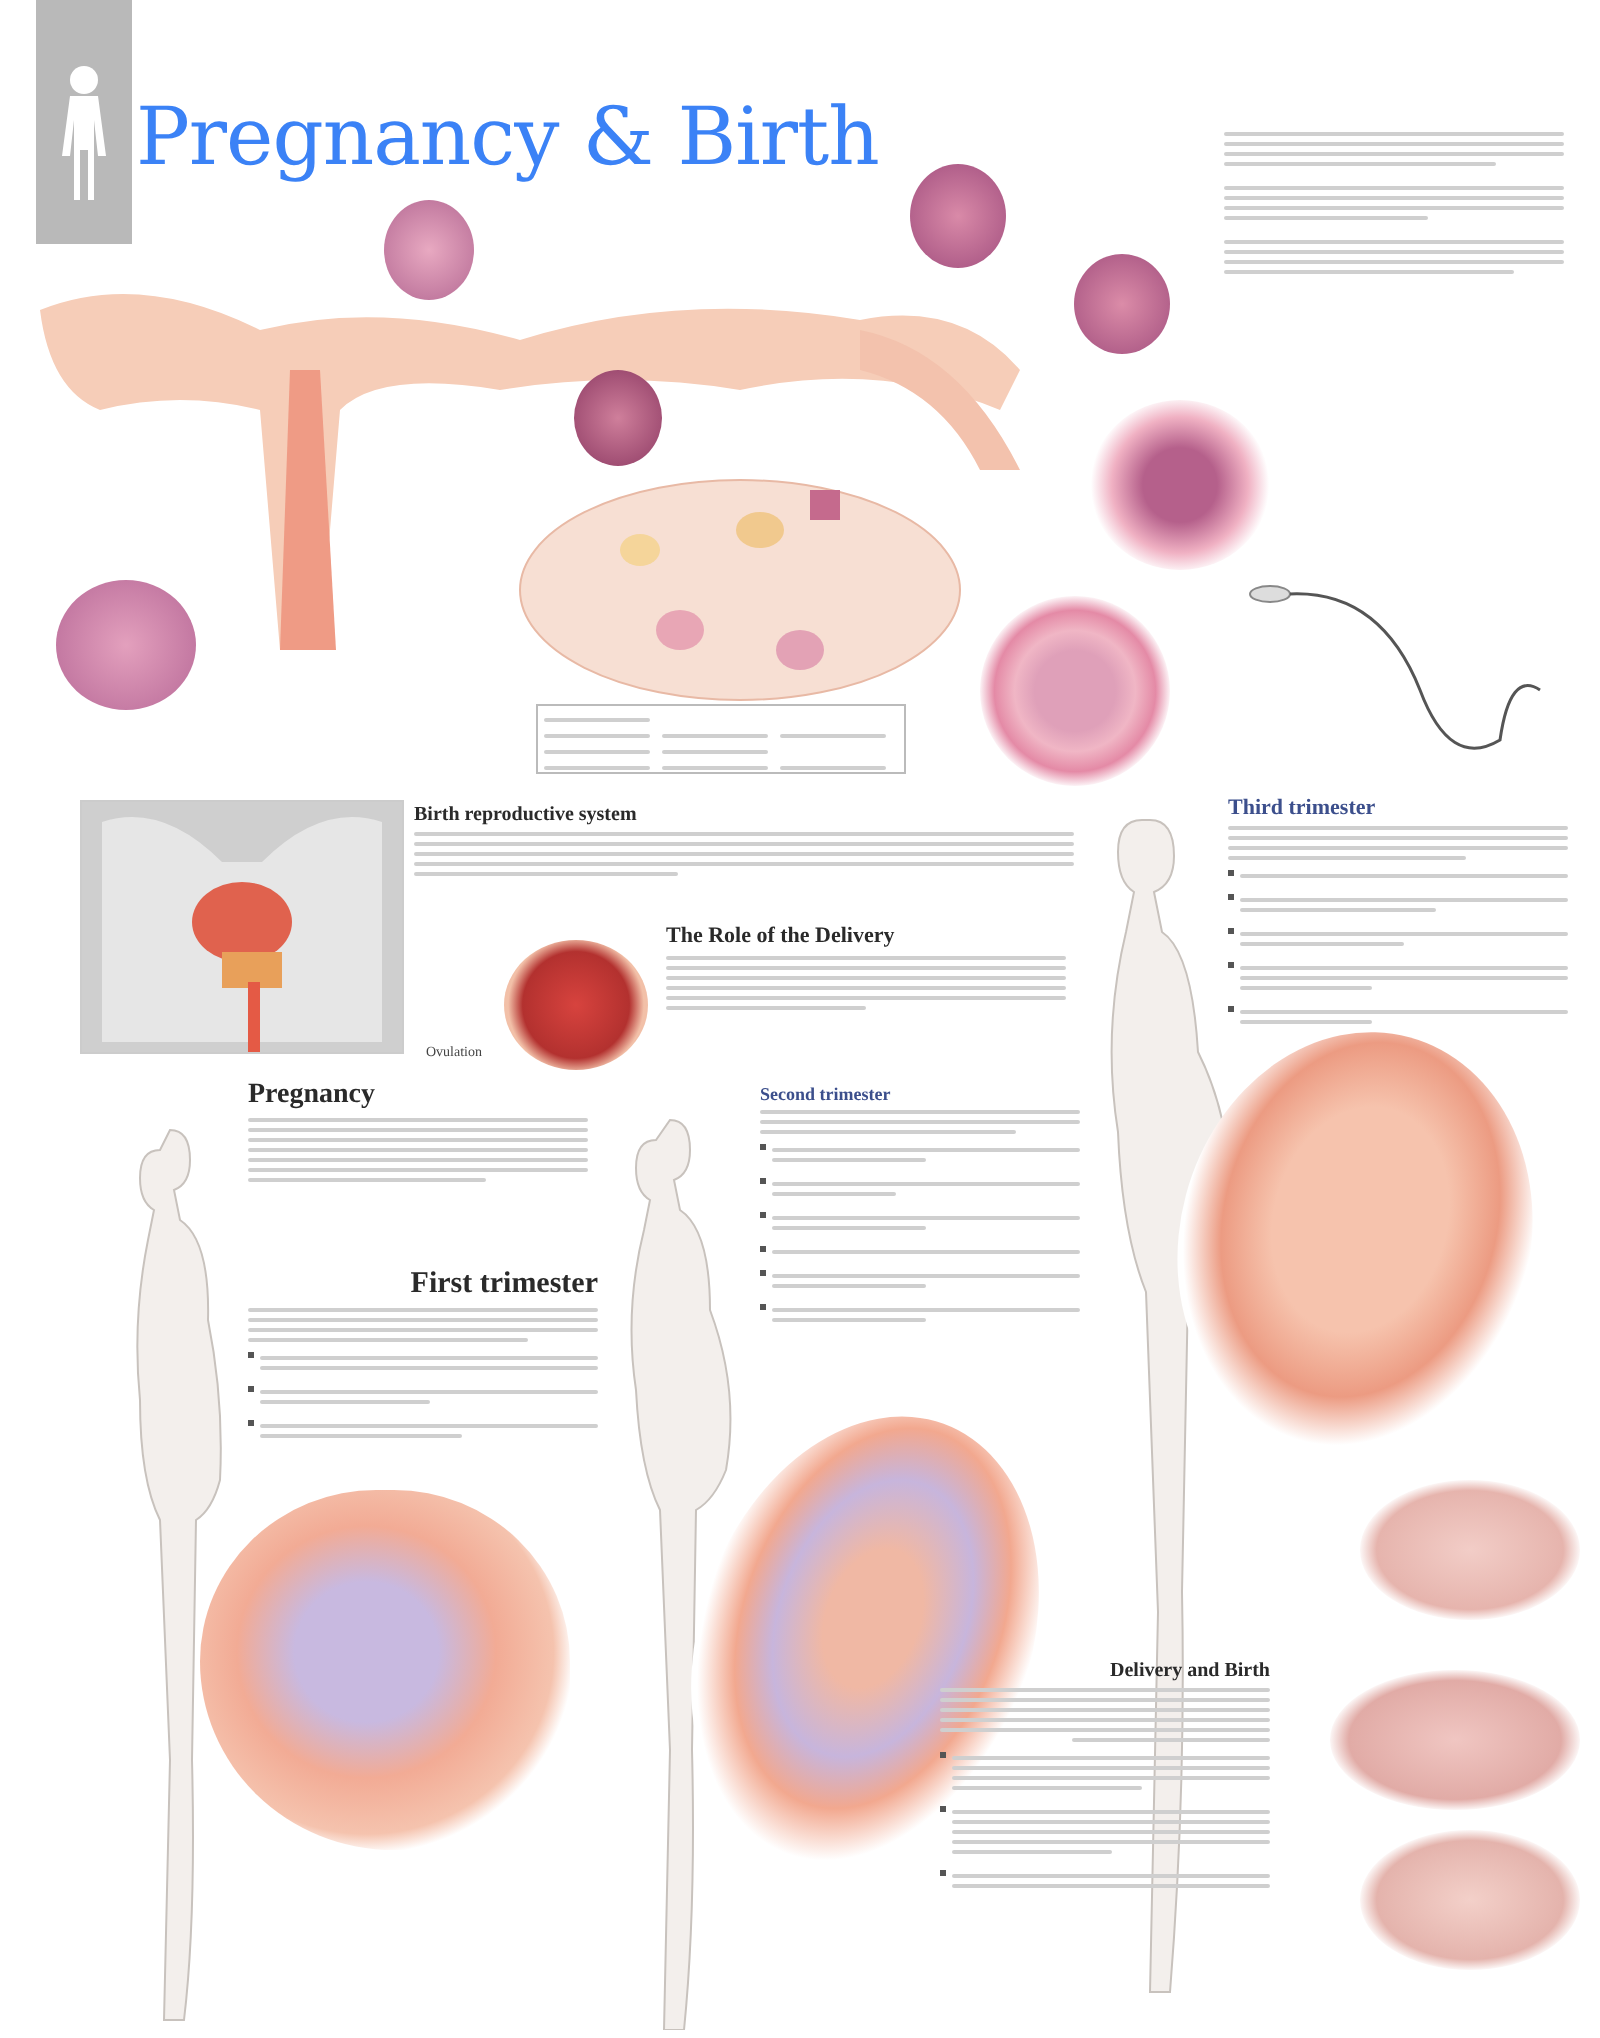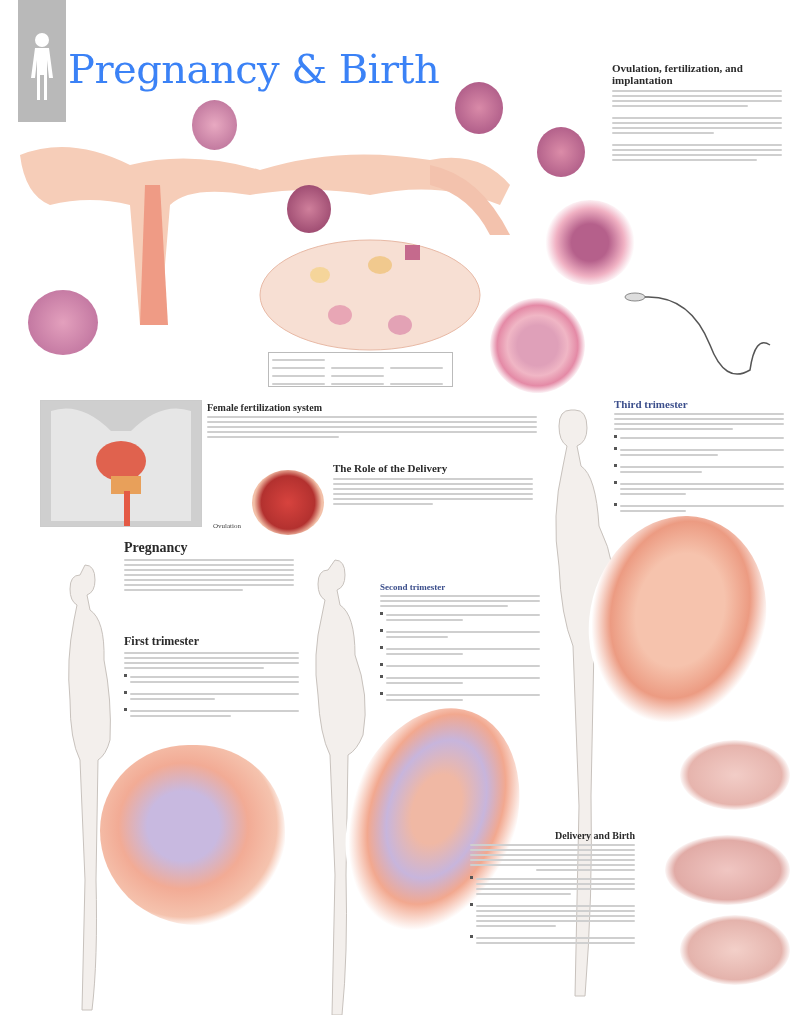--- a/index.html
+++ b/index.html
@@ -51,21 +51,20 @@
 <div class="abs cell" style="left:28px;top:290px;width:70px;height:65px;background:radial-gradient(circle,#e3a0bd,#b86a98);"></div>
 
 <div class="abs" style="left:620px;top:285px;width:170px;height:110px;">
   <svg width="170" height="110" viewBox="0 0 170 110">
     <ellipse cx="15" cy="12" rx="10" ry="4" fill="#ddd" stroke="#888"></ellipse>
     <path d="M25 12 Q70 10 90 60 Q105 100 130 85 Q135 50 150 60" stroke="#555" stroke-width="1.5" fill="none"></path>
   </svg>
 </div>
 
 <div class="abs" style="left:612px;top:62px;width:170px;">
-  <h2 class="h-dark" style="font-size:11px;line-height:12px;">Ovulation, fertilization, and implantation</h2>
   <div style="margin-top:4px;">
     <div class="line"></div>
       <div class="line"></div>
       <div class="line"></div>
       <div class="line" style="width:80%"></div>
     <div style="height:4px"></div>
     <div class="line"></div>
       <div class="line"></div>
       <div class="line"></div>
       <div class="line" style="width:60%"></div>
@@ -98,21 +97,21 @@
 <div class="abs" style="left:40px;top:400px;width:160px;height:125px;background:#cfcfcf;border:1px solid #ccc;">
   <svg width="160" height="125" viewBox="0 0 160 125">
     <path d="M10 10 Q40 0 70 30 L90 30 Q120 0 150 10 L150 120 L10 120Z" fill="#e6e6e6"></path>
     <ellipse cx="80" cy="60" rx="25" ry="20" fill="#e0624e"></ellipse>
     <rect x="70" y="75" width="30" height="18" fill="#e8a05a"></rect>
     <rect x="83" y="90" width="6" height="35" fill="#e45a45"></rect>
   </svg>
 </div>
 
 <div class="abs" style="left:207px;top:402px;width:330px;">
-  <h2 class="h-dark" style="font-size:10px;">Female fertilization system</h2>
+  <h2 class="h-dark" style="font-size:10px;">Birth reproductive system</h2>
   <div style="margin-top:3px">
     <div class="line"></div>
       <div class="line"></div>
       <div class="line"></div>
       <div class="line"></div>
       <div class="line" style="width:40%"></div>
   </div>
 </div>
 
 <div class="abs cell" style="left:252px;top:470px;width:72px;height:65px;background:radial-gradient(circle,#d7433e,#b3312f 55%,#f2c0a8 70%);"></div>
@@ -200,21 +199,21 @@
     <div class="line"></div>
       <div class="line"></div>
       <div class="line"></div>
       <div class="line"></div>
       <div class="line"></div>
       <div class="line"></div>
       <div class="line" style="width:70%"></div>
   </div>
 </div>
 <div class="abs" style="left:124px;top:634px;width:175px;">
-  <h2 class="h-dark" style="font-size:12px;">First trimester</h2>
+  <h2 class="h-dark" style="font-size:15px;text-align:right;">First trimester</h2>
   <div style="margin-top:3px">
     <div class="line"></div>
       <div class="line"></div>
       <div class="line"></div>
       <div class="line" style="width:80%"></div>
     <div class="bul">
         <span class="dot"></span>
         <div class="lns">
           <div class="line"></div>
           <div class="line"></div>
@@ -230,21 +229,21 @@
     <div class="bul">
         <span class="dot"></span>
         <div class="lns">
           <div class="line"></div>
           <div class="line" style="width:60%"></div>
         </div>
       </div>
   </div>
 </div>
 
-<div class="abs" style="left:380px;top:582px;width:160px;">
+<div class="abs" style="left:380px;top:542px;width:160px;">
   <h2 class="h-blue" style="font-size:9px;">Second trimester</h2>
   <div style="margin-top:3px">
     <div class="line"></div>
       <div class="line"></div>
       <div class="line" style="width:80%"></div>
     <div class="bul">
         <span class="dot"></span>
         <div class="lns">
           <div class="line"></div>
           <div class="line" style="width:50%"></div>

